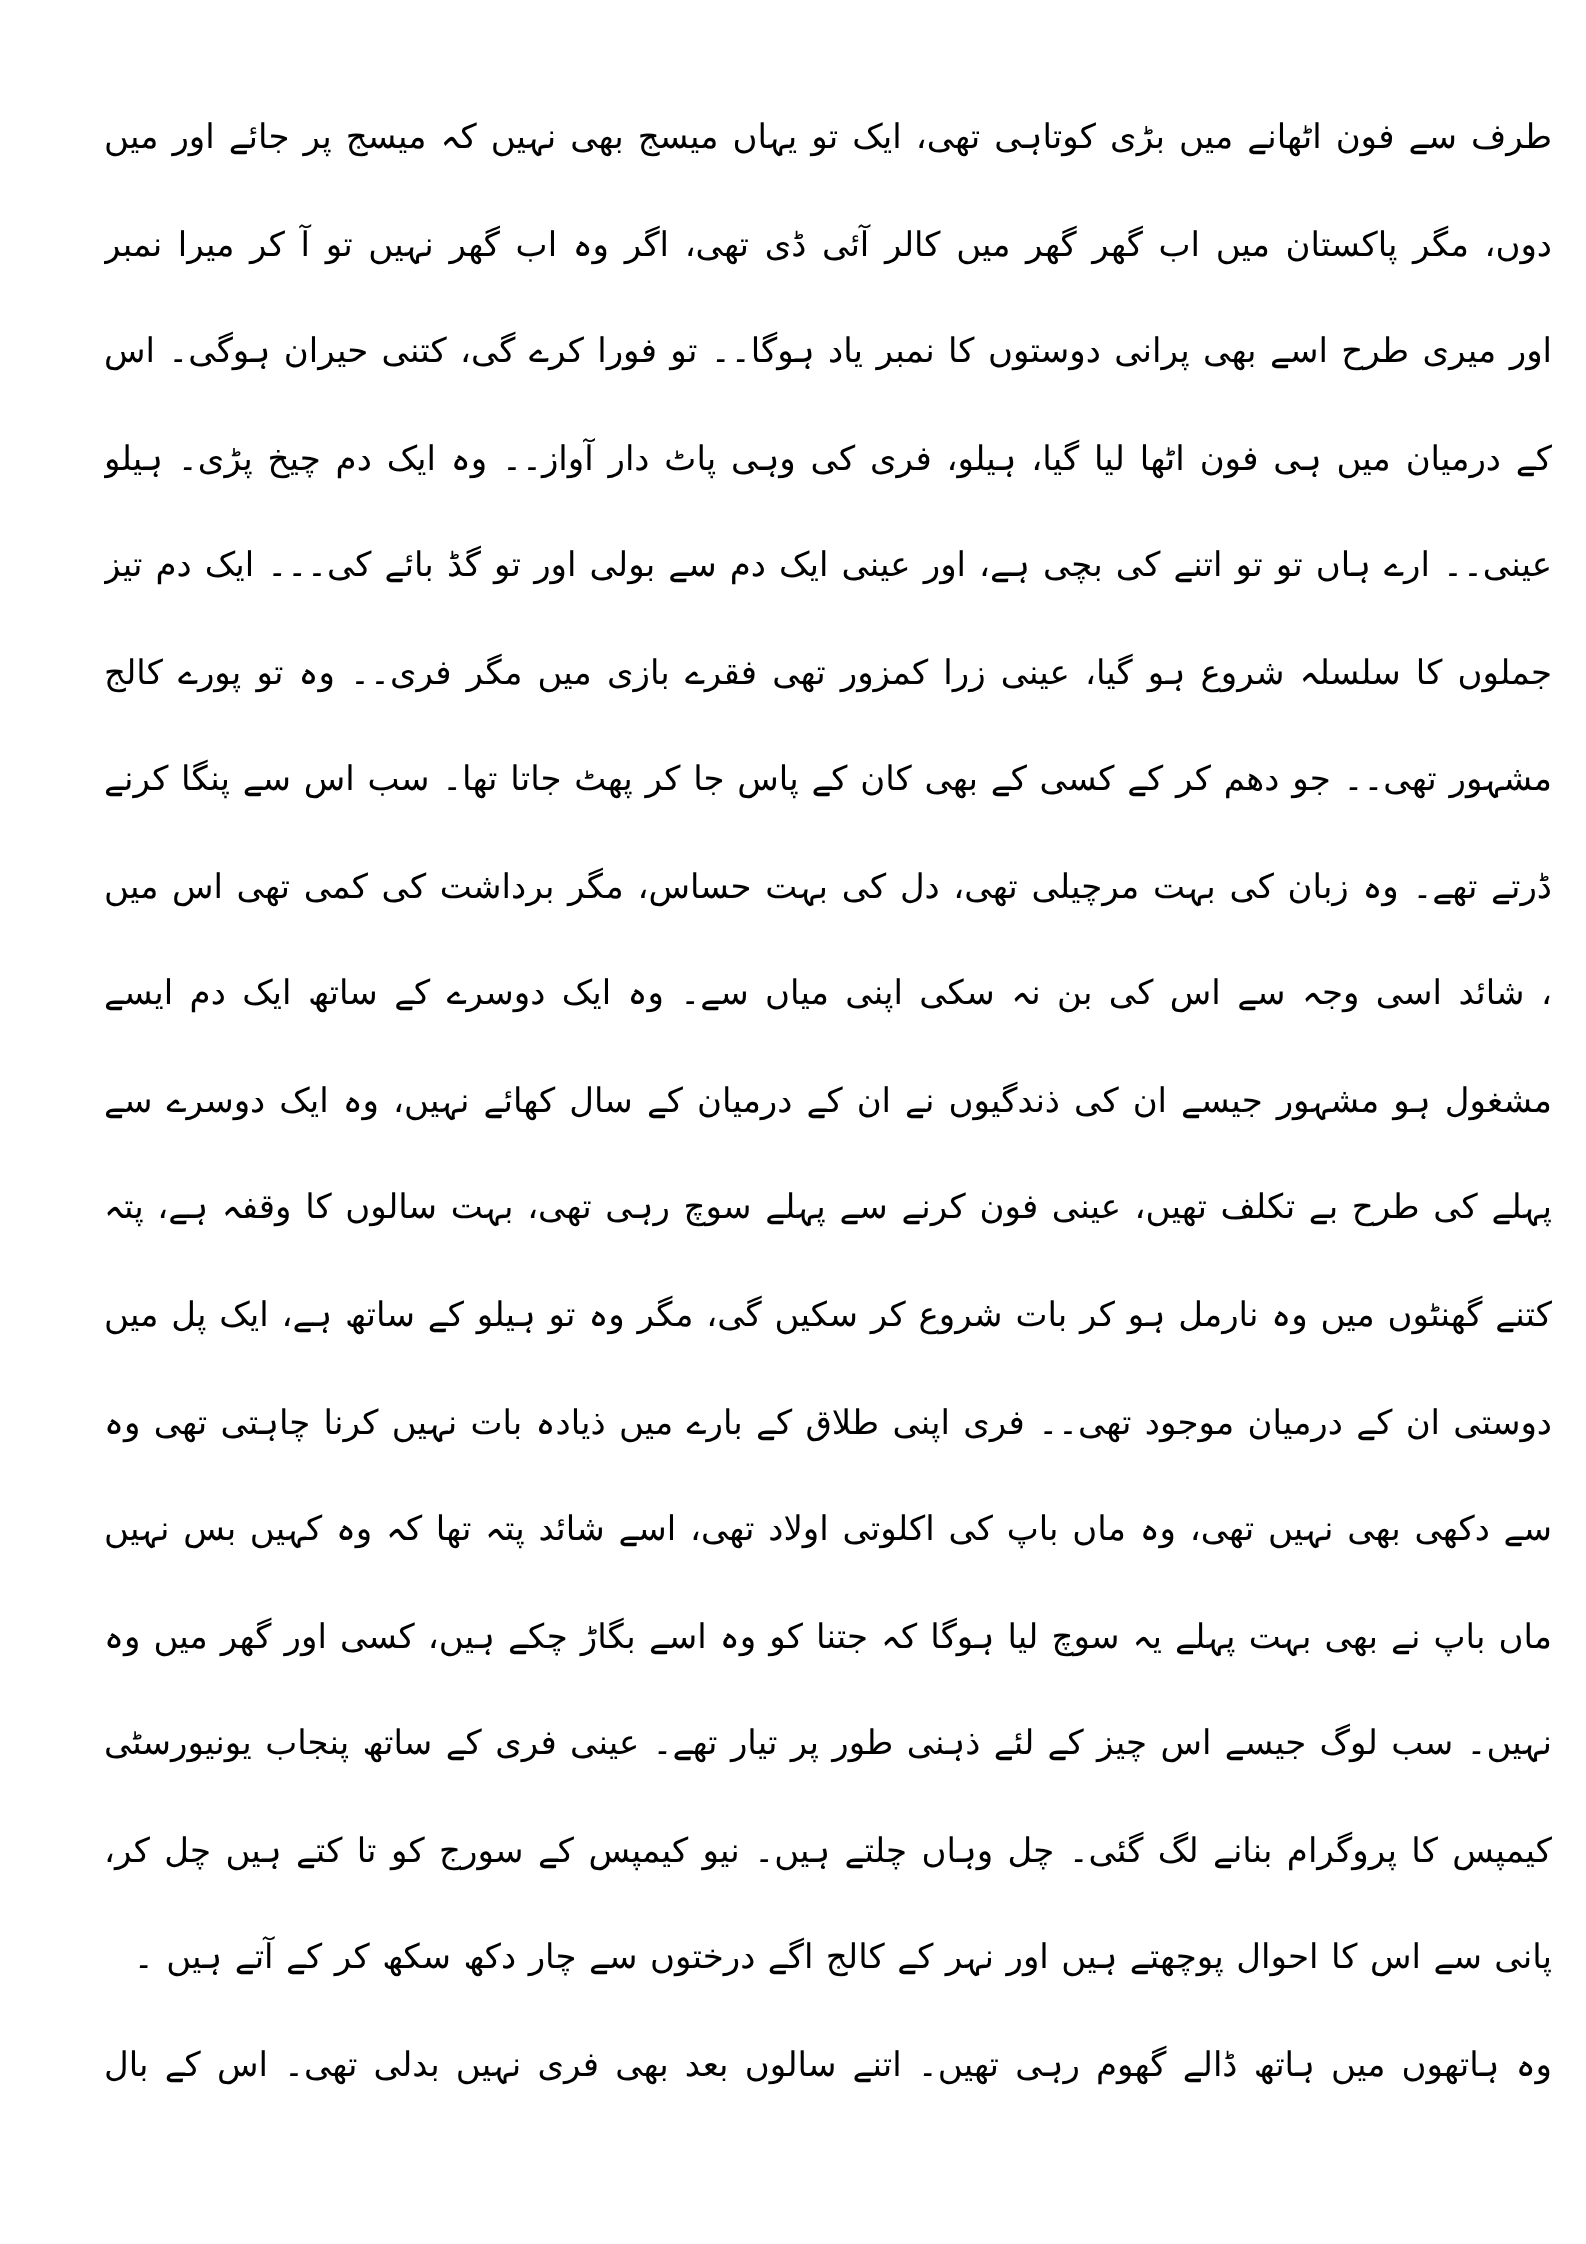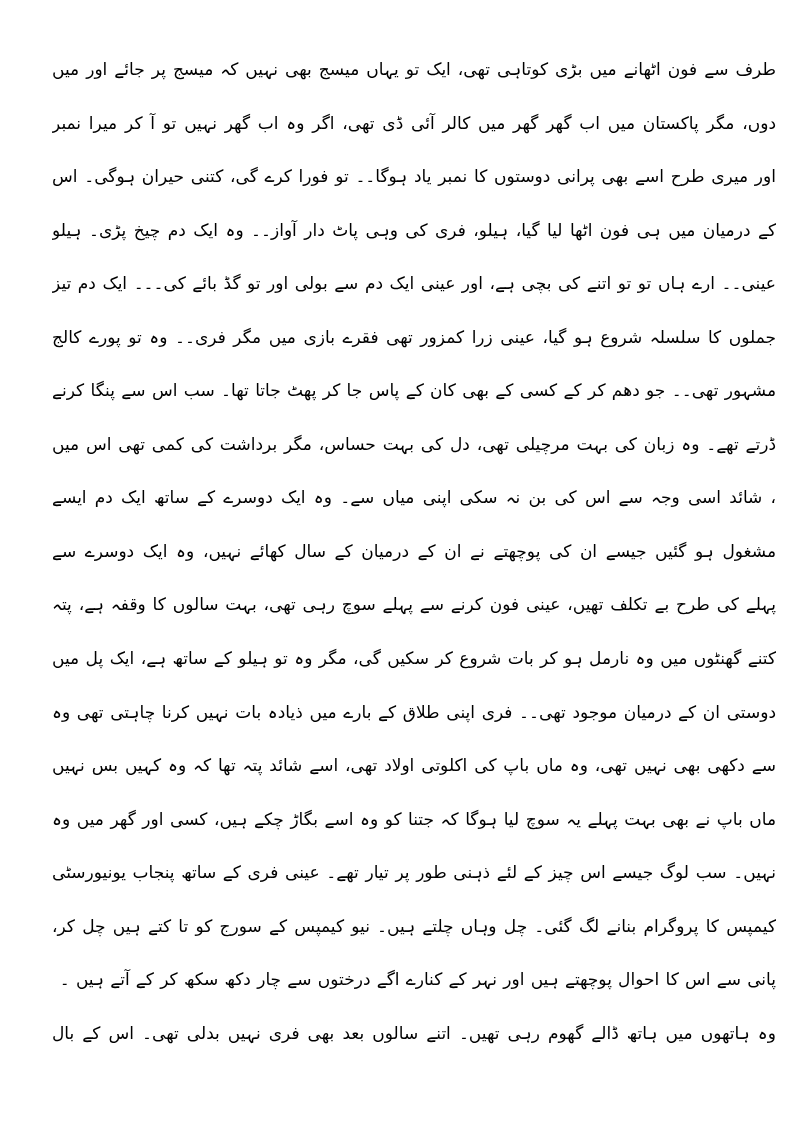--- a/index.html
+++ b/index.html
@@ -45,24 +45,24 @@
   <div class="text-block">
     <div class="line">طرف سے فون اٹھانے میں بڑی کوتاہی تھی، ایک تو یہاں میسج بھی نہیں کہ میسج پر جائے اور میں میسج چھوڑ</div>
     <div class="line">دوں، مگر پاکستان میں اب گھر گھر میں کالر آئی ڈی تھی، اگر وہ اب گھر نہیں تو آ کر میرا نمبر چیک کرے گی</div>
     <div class="line">اور میری طرح اسے بھی پرانی دوستوں کا نمبر یاد ہوگا۔۔ تو فورا کرے گی، کتنی حیران ہوگی۔ اس کی سوچ</div>
     <div class="line">کے درمیان میں ہی فون اٹھا لیا گیا، ہیلو، فری کی وہی پاٹ دار آواز۔۔ وہ ایک دم چیخ پڑی۔ ہیلو کی بچی</div>
     <div class="line">عینی۔۔ ارے ہاں تو تو اتنے کی بچی ہے، اور عینی ایک دم سے بولی اور تو گڈ بائے کی۔۔۔ ایک دم تیز</div>
     <div class="line">جملوں کا سلسلہ شروع ہو گیا، عینی زرا کمزور تھی فقرے بازی میں مگر فری۔۔ وہ تو پورے کالج میں پٹاخا</div>
     <div class="line">مشہور تھی۔۔ جو دھم کر کے کسی کے بھی کان کے پاس جا کر پھٹ جاتا تھا۔ سب اس سے پنگا کرنے سے</div>
     <div class="line">ڈرتے تھے۔ وہ زبان کی بہت مرچیلی تھی، دل کی بہت حساس، مگر برداشت کی کمی تھی اس میں بہت ذیادہ</div>
     <div class="line">، شائد اسی وجہ سے اس کی بن نہ سکی اپنی میاں سے۔ وہ ایک دوسرے کے ساتھ ایک دم ایسے باتوں میں</div>
-    <div class="line">مشغول ہو گئیں جیسے ان کی پوچھتے نے ان کے درمیان کے سال کھائے نہیں، وہ ایک دوسرے سے</div>
+    <div class="line">مشغول ہو مشہور جیسے ان کی ذندگیوں نے ان کے درمیان کے سال کھائے نہیں، وہ ایک دوسرے سے</div>
     <div class="line">پہلے کی طرح بے تکلف تھیں، عینی فون کرنے سے پہلے سوچ رہی تھی، بہت سالوں کا وقفہ ہے، پتہ نہیں</div>
     <div class="line">کتنے گھنٹوں میں وہ نارمل ہو کر بات شروع کر سکیں گی، مگر وہ تو ہیلو کے ساتھ ہے، ایک پل میں برسوں کی</div>
     <div class="line">دوستی ان کے درمیان موجود تھی۔۔ فری اپنی طلاق کے بارے میں ذیادہ بات نہیں کرنا چاہتی تھی وہ اس</div>
     <div class="line">سے دکھی بھی نہیں تھی، وہ ماں باپ کی اکلوتی اولاد تھی، اسے شائد پتہ تھا کہ وہ کہیں بس نہیں سکتی، اس کے</div>
     <div class="line">ماں باپ نے بھی بہت پہلے یہ سوچ لیا ہوگا کہ جتنا کو وہ اسے بگاڑ چکے ہیں، کسی اور گھر میں وہ ٹکنے والی</div>
     <div class="line">نہیں۔ سب لوگ جیسے اس چیز کے لئے ذہنی طور پر تیار تھے۔ عینی فری کے ساتھ پنجاب یونیورسٹی نیو</div>
     <div class="line">کیمپس کا پروگرام بنانے لگ گئی۔ چل وہاں چلتے ہیں۔ نیو کیمپس کے سورج کو تا کتے ہیں چل کر، نہر کے</div>
-    <div class="line para-end">پانی سے اس کا احوال پوچھتے ہیں اور نہر کے کنارے اگے درختوں سے چار دکھ سکھ کر کے آتے ہیں ۔</div>
+    <div class="line para-end">پانی سے اس کا احوال پوچھتے ہیں اور نہر کے کالج اگے درختوں سے چار دکھ سکھ کر کے آتے ہیں ۔</div>
     <div class="line">وہ ہاتھوں میں ہاتھ ڈالے گھوم رہی تھیں۔ اتنے سالوں بعد بھی فری نہیں بدلی تھی۔ اس کے بال اسی طرح</div>
   </div>
 </div>
 
 </body></html>

